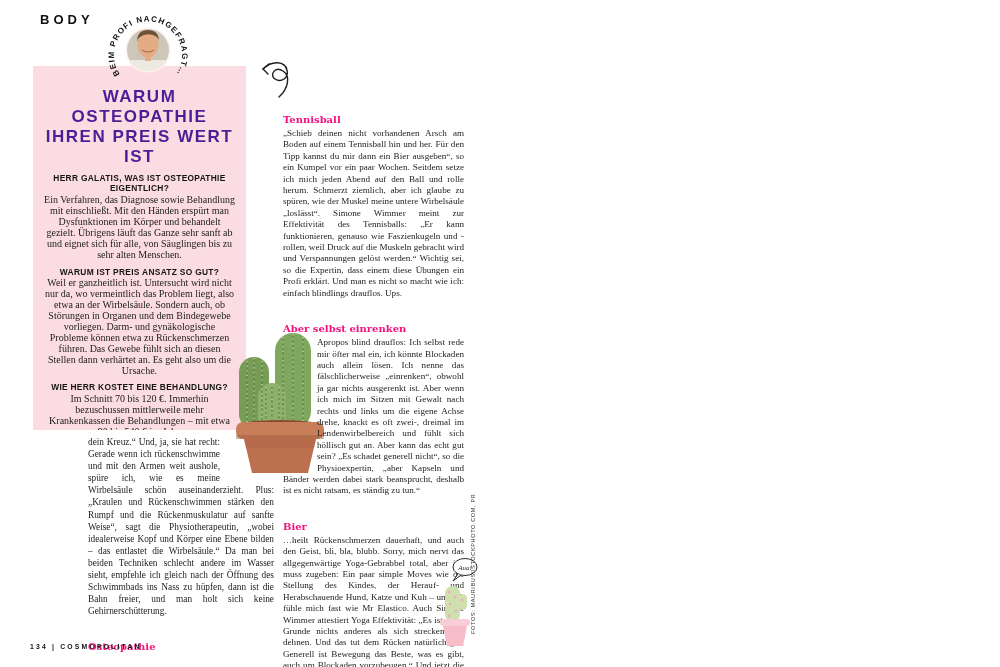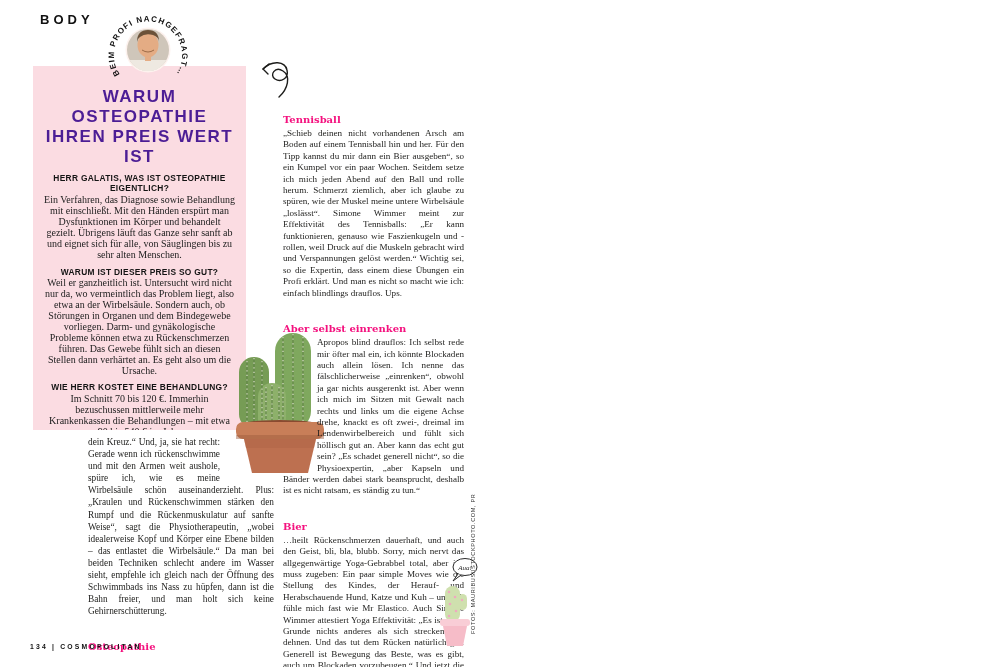--- a/index.html
+++ b/index.html
@@ -53,21 +53,21 @@
 <div class="page">
 
   <div class="body-label">BODY</div>
 
   <div class="infobox">
     <div class="infobox-title">WARUM OSTEOPATHIE</div>
     <div class="infobox-title">IHREN PREIS WERT IST</div>
 
     <div class="qa-q">HERR GALATIS, WAS IST OSTEOPATHIE EIGENTLICH?</div>
     <div class="qa-a">Ein Verfahren, das Diagnose sowie Behandlung mit einschließt. Mit den Händen erspürt man Dysfunktionen im Körper und behandelt gezielt. Übrigens läuft das Ganze sehr sanft ab und eignet sich für alle, von Säuglingen bis zu sehr alten Menschen.</div>
-    <div class="qa-q">WARUM IST DIESER PREIS SO GUT?</div>
+    <div class="qa-q">WARUM IST PREIS ANSATZ SO GUT?</div>
     <div class="qa-a">Weil er ganzheitlich ist. Untersucht wird nicht nur da, wo vermeintlich das Problem liegt, also etwa an der Wirbelsäule. Sondern auch, ob Störungen in Organen und dem Bindegewebe vorliegen. Darm- und gynäkologische Probleme können etwa zu Rückenschmerzen führen. Das Gewebe fühlt sich an diesen Stellen dann verhärtet an. Es geht also um die Ursache.</div>
     <div class="qa-q">WIE HERR KOSTET EINE BEHANDLUNG?</div>
     <div class="qa-a">Im Schnitt 70 bis 120 €. Immerhin bezuschussen mittlerweile mehr Krankenkassen die Behandlungen – mit etwa 90 bis 540 € im Jahr.</div>
 
   </div>
 
   <svg class="badge-svg" viewBox="0 0 110 110">
     <defs>
       <path id="ringPath" d="M 28 78 A 34 34 0 1 1 82 78" fill="none"></path>
       <clipPath id="photoClip">

